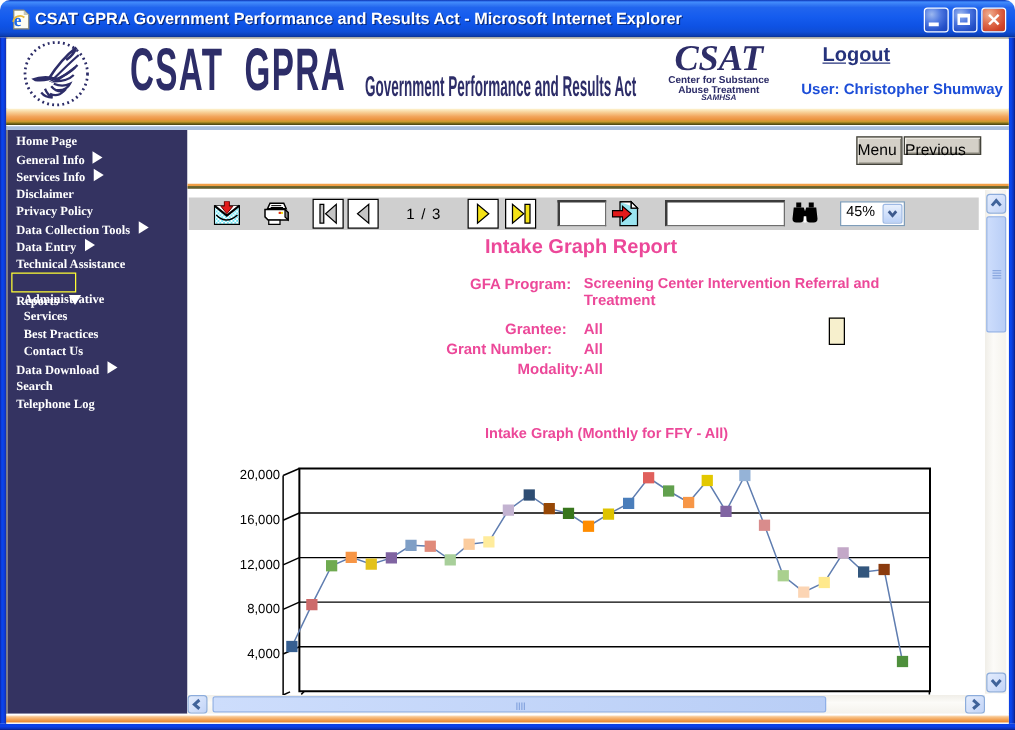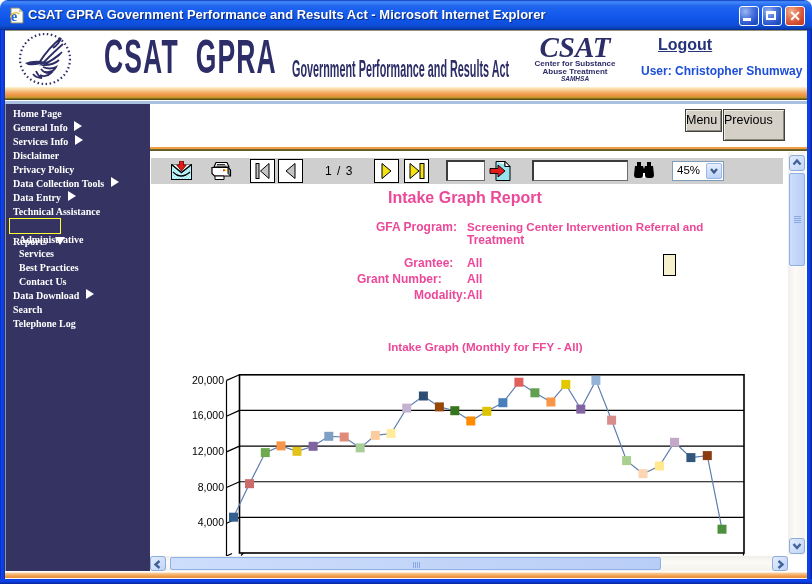--- a/index.html
+++ b/index.html
@@ -130,21 +130,21 @@
     <div class="mi mi2" style="top:143px;">Services</div>
     <div class="mi mi2" style="top:157px;">Best Practices</div>
     <div class="mi mi2" style="top:171px;">Contact Us</div>
     <div class="mi" style="top:185px;">Data Download <span class="arr"></span></div>
     <div class="mi" style="top:199px;">Search</div>
     <div class="mi" style="top:213px;">Telephone Log</div>
   </div>
 
   <div class="abs" id="content"></div>
   <div class="xpbtn" style="left:685px;top:109px;width:37px;height:23px;line-height:21px;">Menu</div>
-  <div class="xpbtn" style="left:723px;top:109px;width:62px;height:32px;line-height:21px;">Previous</div>
+  <div class="xpbtn" style="left:723px;top:109px;width:62px;height:15px;line-height:21px;">Previous</div>
   <div class="abs" id="divider"></div>
 
   <div class="abs" id="toolbar">
     <div class="abs" style="left:20px;top:3px;width:21px;height:20px;">
       <svg width="21" height="20" viewBox="0 0 21 20">
         <defs>
             <pattern id="cyhatch" width="3" height="3" patternUnits="userSpaceOnUse">
               <rect width="3" height="3" fill="#70e8f8"></rect>
               <rect x="1.5" width="1.5" height="1.5" fill="#fff"></rect>
               <rect y="1.5" width="1.5" height="1.5" fill="#fff"></rect>

